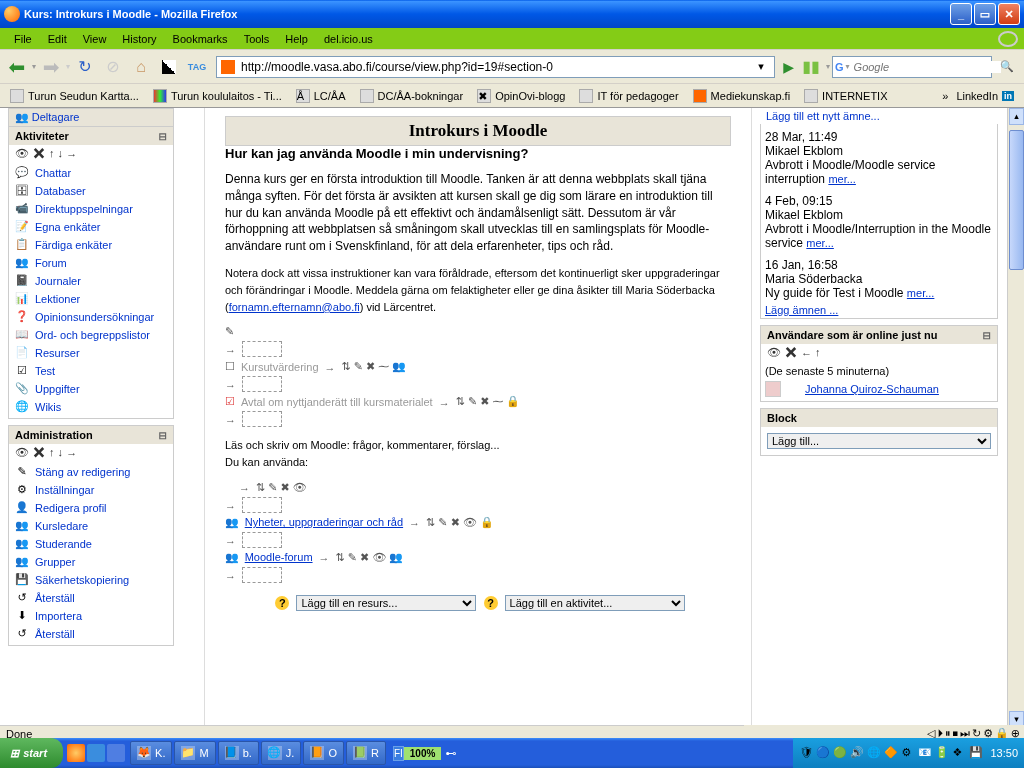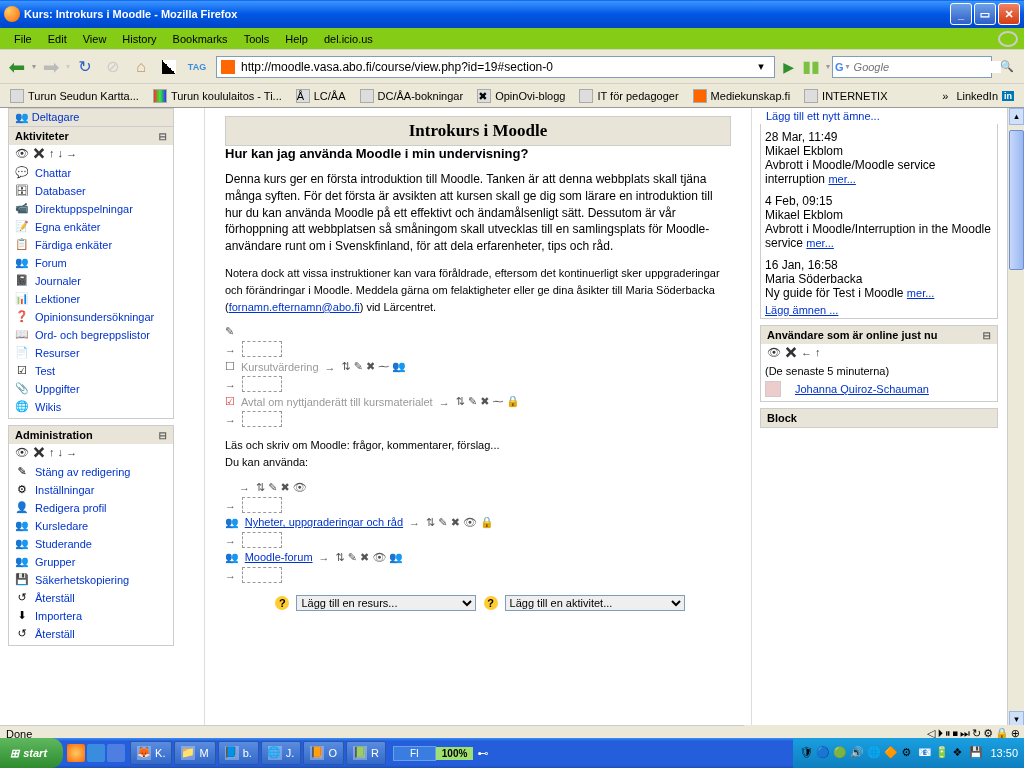--- a/index.html
+++ b/index.html
@@ -49,39 +49,39 @@
 .edit-row{display:flex;align-items:center;gap:6px;margin:3px 0;color:#555;font-size:12px}
 .edit-row .arrow{font-weight:bold}
 .edit-row .dashbox{border:1px dashed #999;width:40px;height:16px}
 .edit-icons{display:inline-flex;gap:4px;font-size:11px}
 .grey-link{color:#999}
 .add-row{text-align:center;margin-top:12px}
 .add-row select{width:180px;font-size:11px;border:1px solid #7f9db9}
 .qmark{display:inline-block;width:14px;height:14px;background:#ffcc33;border-radius:50%;color:#000;font-weight:bold;text-align:center;line-height:14px;margin:0 4px}
 .news-item{padding:4px 0;font-size:12px}
 .news-item .more{color:#0033cc}
-.online-user{display:flex;align-items:center;gap:14px;padding:2px 0}
+.online-user{display:flex;align-items:center;gap:24px;padding:2px 0}
 .online-user .avatar{width:16px;height:16px;background:#eecccc;border:1px solid #ccc}
 .online-user a{color:#0033cc}
 .block select{width:100%;border:1px solid #7f9db9;font-size:11px}
 .scrollbar{position:absolute;right:0;top:0;width:17px;height:620px;background:#ece9d8;border-left:1px solid #ccc}
 .scrollbar .thumb{position:absolute;top:22px;width:15px;left:1px;height:140px;background:linear-gradient(to right,#c7d8fb,#98b8f0);border:1px solid #6e8ed0;border-radius:2px}
 .scrollbar .btn{position:absolute;width:15px;height:17px;left:1px;background:#cfe0fb;border:1px solid #9bb6e6;text-align:center;font-size:9px;line-height:15px}
 .hscroll{position:absolute;bottom:0;right:0;height:17px;width:280px;background:#ece9d8;display:flex;align-items:center}
 .status{position:absolute;bottom:0;left:0;height:17px;width:744px;background:#ece9d8;border-top:1px solid #ccc;padding:0 6px;font-size:11px;line-height:17px}
 .taskbar{position:absolute;bottom:0;left:0;right:0;height:30px;background:linear-gradient(to bottom,#3c8efb 0%,#245edb 10%,#245edb 90%,#1b4fb8 100%);display:flex;align-items:center}
 .start{height:30px;background:linear-gradient(to bottom,#5fb85f,#2e8b2e);color:#fff;font-weight:bold;font-style:italic;padding:0 16px 0 10px;display:flex;align-items:center;border-radius:0 12px 12px 0;font-size:14px}
 .ql{display:flex;gap:2px;padding:0 4px}
 .ql .qi{width:18px;height:18px;background:rgba(255,255,255,.2);border-radius:2px}
 .tbtn{height:24px;background:linear-gradient(#5a8de0,#3268c8);border:1px solid #2a55a8;border-radius:2px;color:#fff;padding:0 6px;display:flex;align-items:center;gap:4px;margin:0 1px;font-size:11px;min-width:38px}
 .tbtn .ti{width:14px;height:14px;background:rgba(255,255,255,.3)}
 .tray{margin-left:auto;height:30px;background:linear-gradient(#1a9fe0,#0d7fc0);display:flex;align-items:center;padding:0 6px;gap:3px}
 .tray .ti{width:14px;height:14px}
 .tray .clock{color:#fff;font-size:11px;margin-left:4px}
-.lang{background:#3a7de0;color:#fff;padding:1px 16px;border:1px solid #6aa0e8;font-size:10px}
+.lang{background:#3a7de0;color:#fff;padding:1px 0;border:1px solid #6aa0e8;font-size:10px}
 .zoom{background:#9fe070;color:#000;padding:1px 6px;font-size:10px;font-weight:bold}
 .cutoff{background:#e8e4d8;border:1px solid #ccc;border-bottom:none;padding:2px 6px;color:#0033cc;font-size:11px}
 </style>
 </head>
 <body>
 
 <div class="titlebar">
   <div class="ff-icon"></div>
   <span>Kurs: Introkurs i Moodle - Mozilla Firefox</span>
   <div class="spacer"></div>
@@ -401,20 +401,23 @@
         <div class="online-user">
           <span class="avatar"></span>
           <a href="#">Johanna Quiroz-Schauman</a>
         </div>
       </div>
     </div>
 
     <div class="block">
       <div class="block-hdr">
         <span>Block</span>
+      </div>
+      <div class="block-body" style="padding:6px">
+        <select><option>Lägg till...</option></select>
       </div>
     </div>
   </div>
 
   <div class="scrollbar">
     <div class="btn" style="top:0">▴</div>
     <div class="thumb"></div>
     <div class="btn" style="bottom:0">▾</div>
   </div>
 

